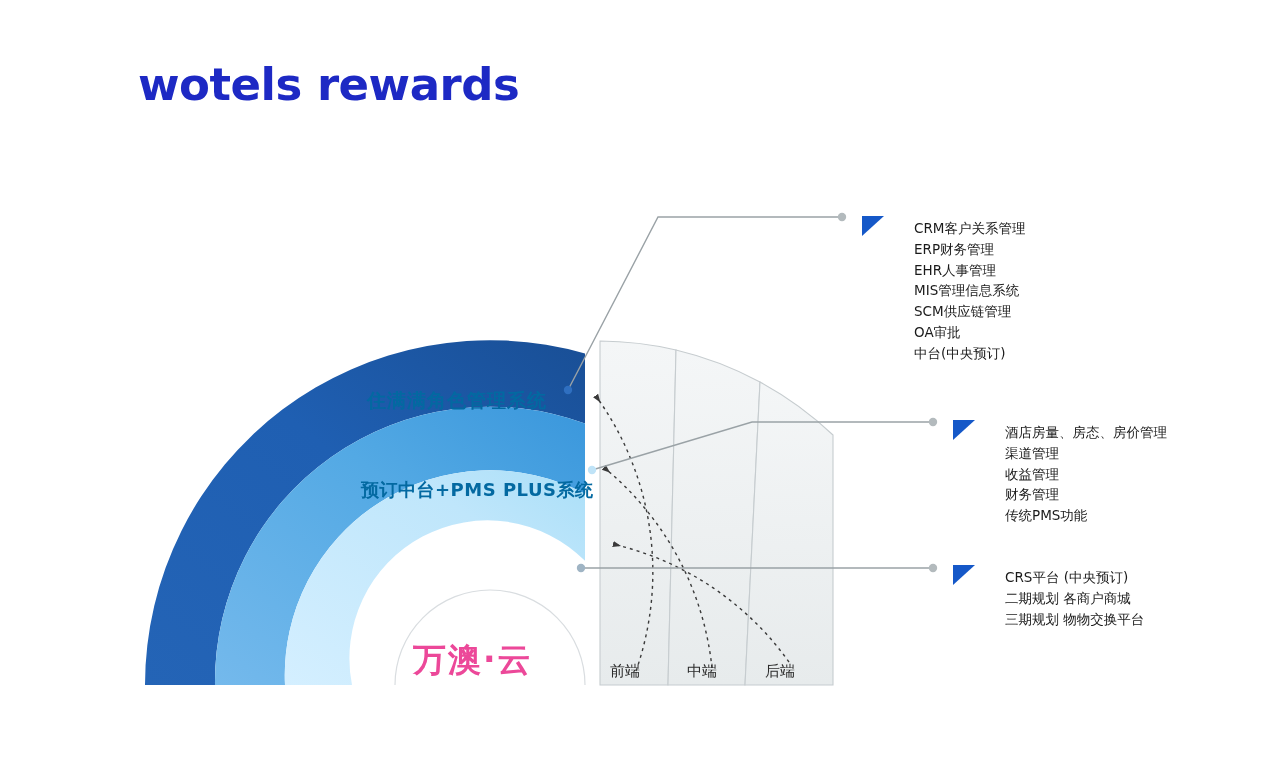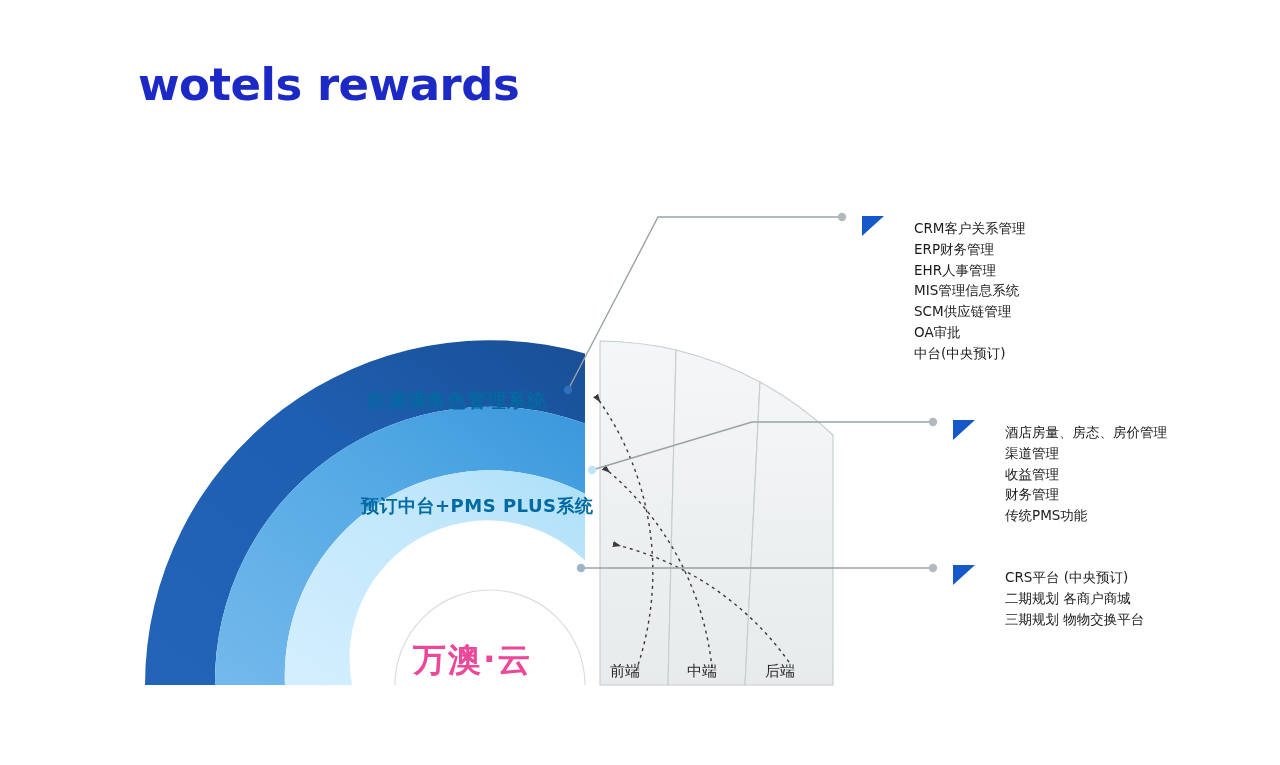--- a/index.html
+++ b/index.html
@@ -28,21 +28,21 @@
 
   
   #fan{position:absolute;left:0;top:0;width:1280px;height:765px;}
 
   
   .ring-label{
     position:absolute;color:#0369a1;font-weight:bold;white-space:nowrap;
     font-family:"DejaVu Sans","Liberation Sans",sans-serif;
   }
   .ring-label.l0{left:367px;top:388px;font-size:19px;letter-spacing:1px;}
-  .ring-label.l1{left:361px;top:478px;font-size:18px;letter-spacing:0.5px;margin-top:16px;}
+  .ring-label.l1{left:361px;top:478px;font-size:18px;letter-spacing:0.5px;}
   .ring-label.l2{left:389px;top:556px;font-size:17px;letter-spacing:0.5px;color:#ffffff;opacity:.93;font-style:italic;}
   .core-label{
     position:absolute;left:413px;top:638px;font-size:33px;font-weight:bold;
     color:#ec4899;letter-spacing:2px;white-space:nowrap;
     font-family:"DejaVu Sans","Liberation Sans",sans-serif;
   }
 
   
   .tier-label{
     position:absolute;font-size:15px;color:#2b2b2b;white-space:nowrap;

